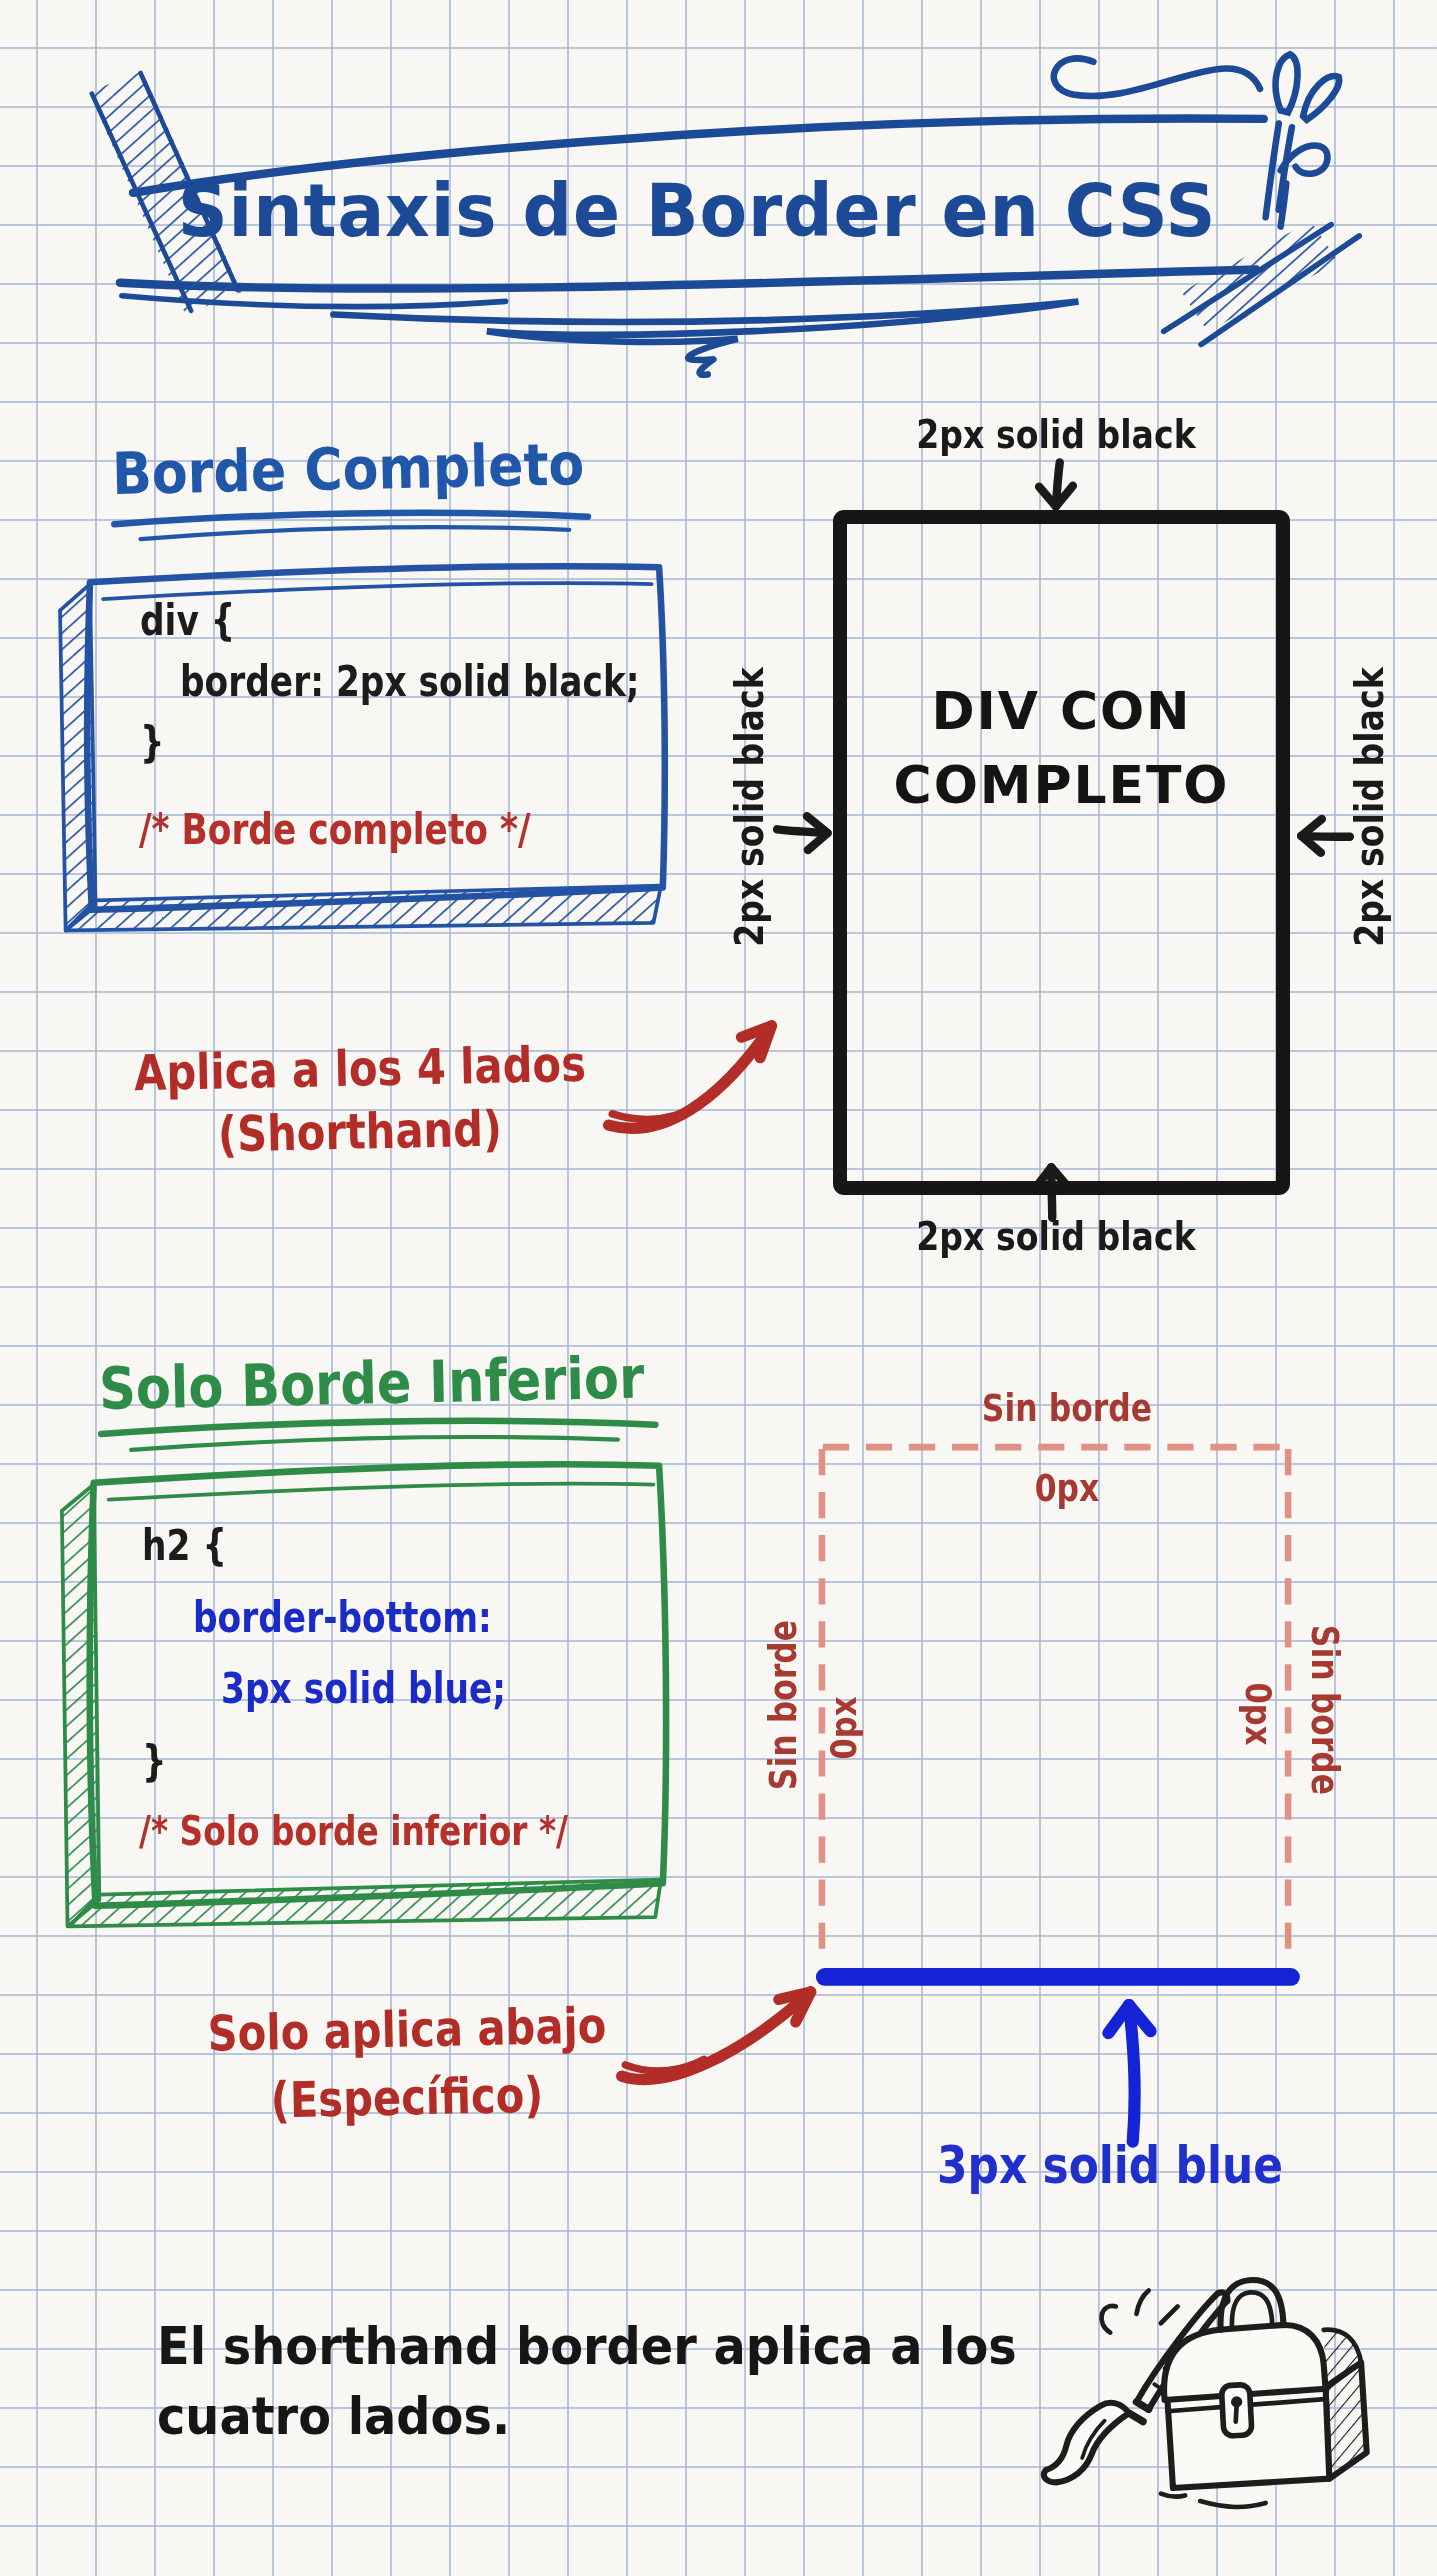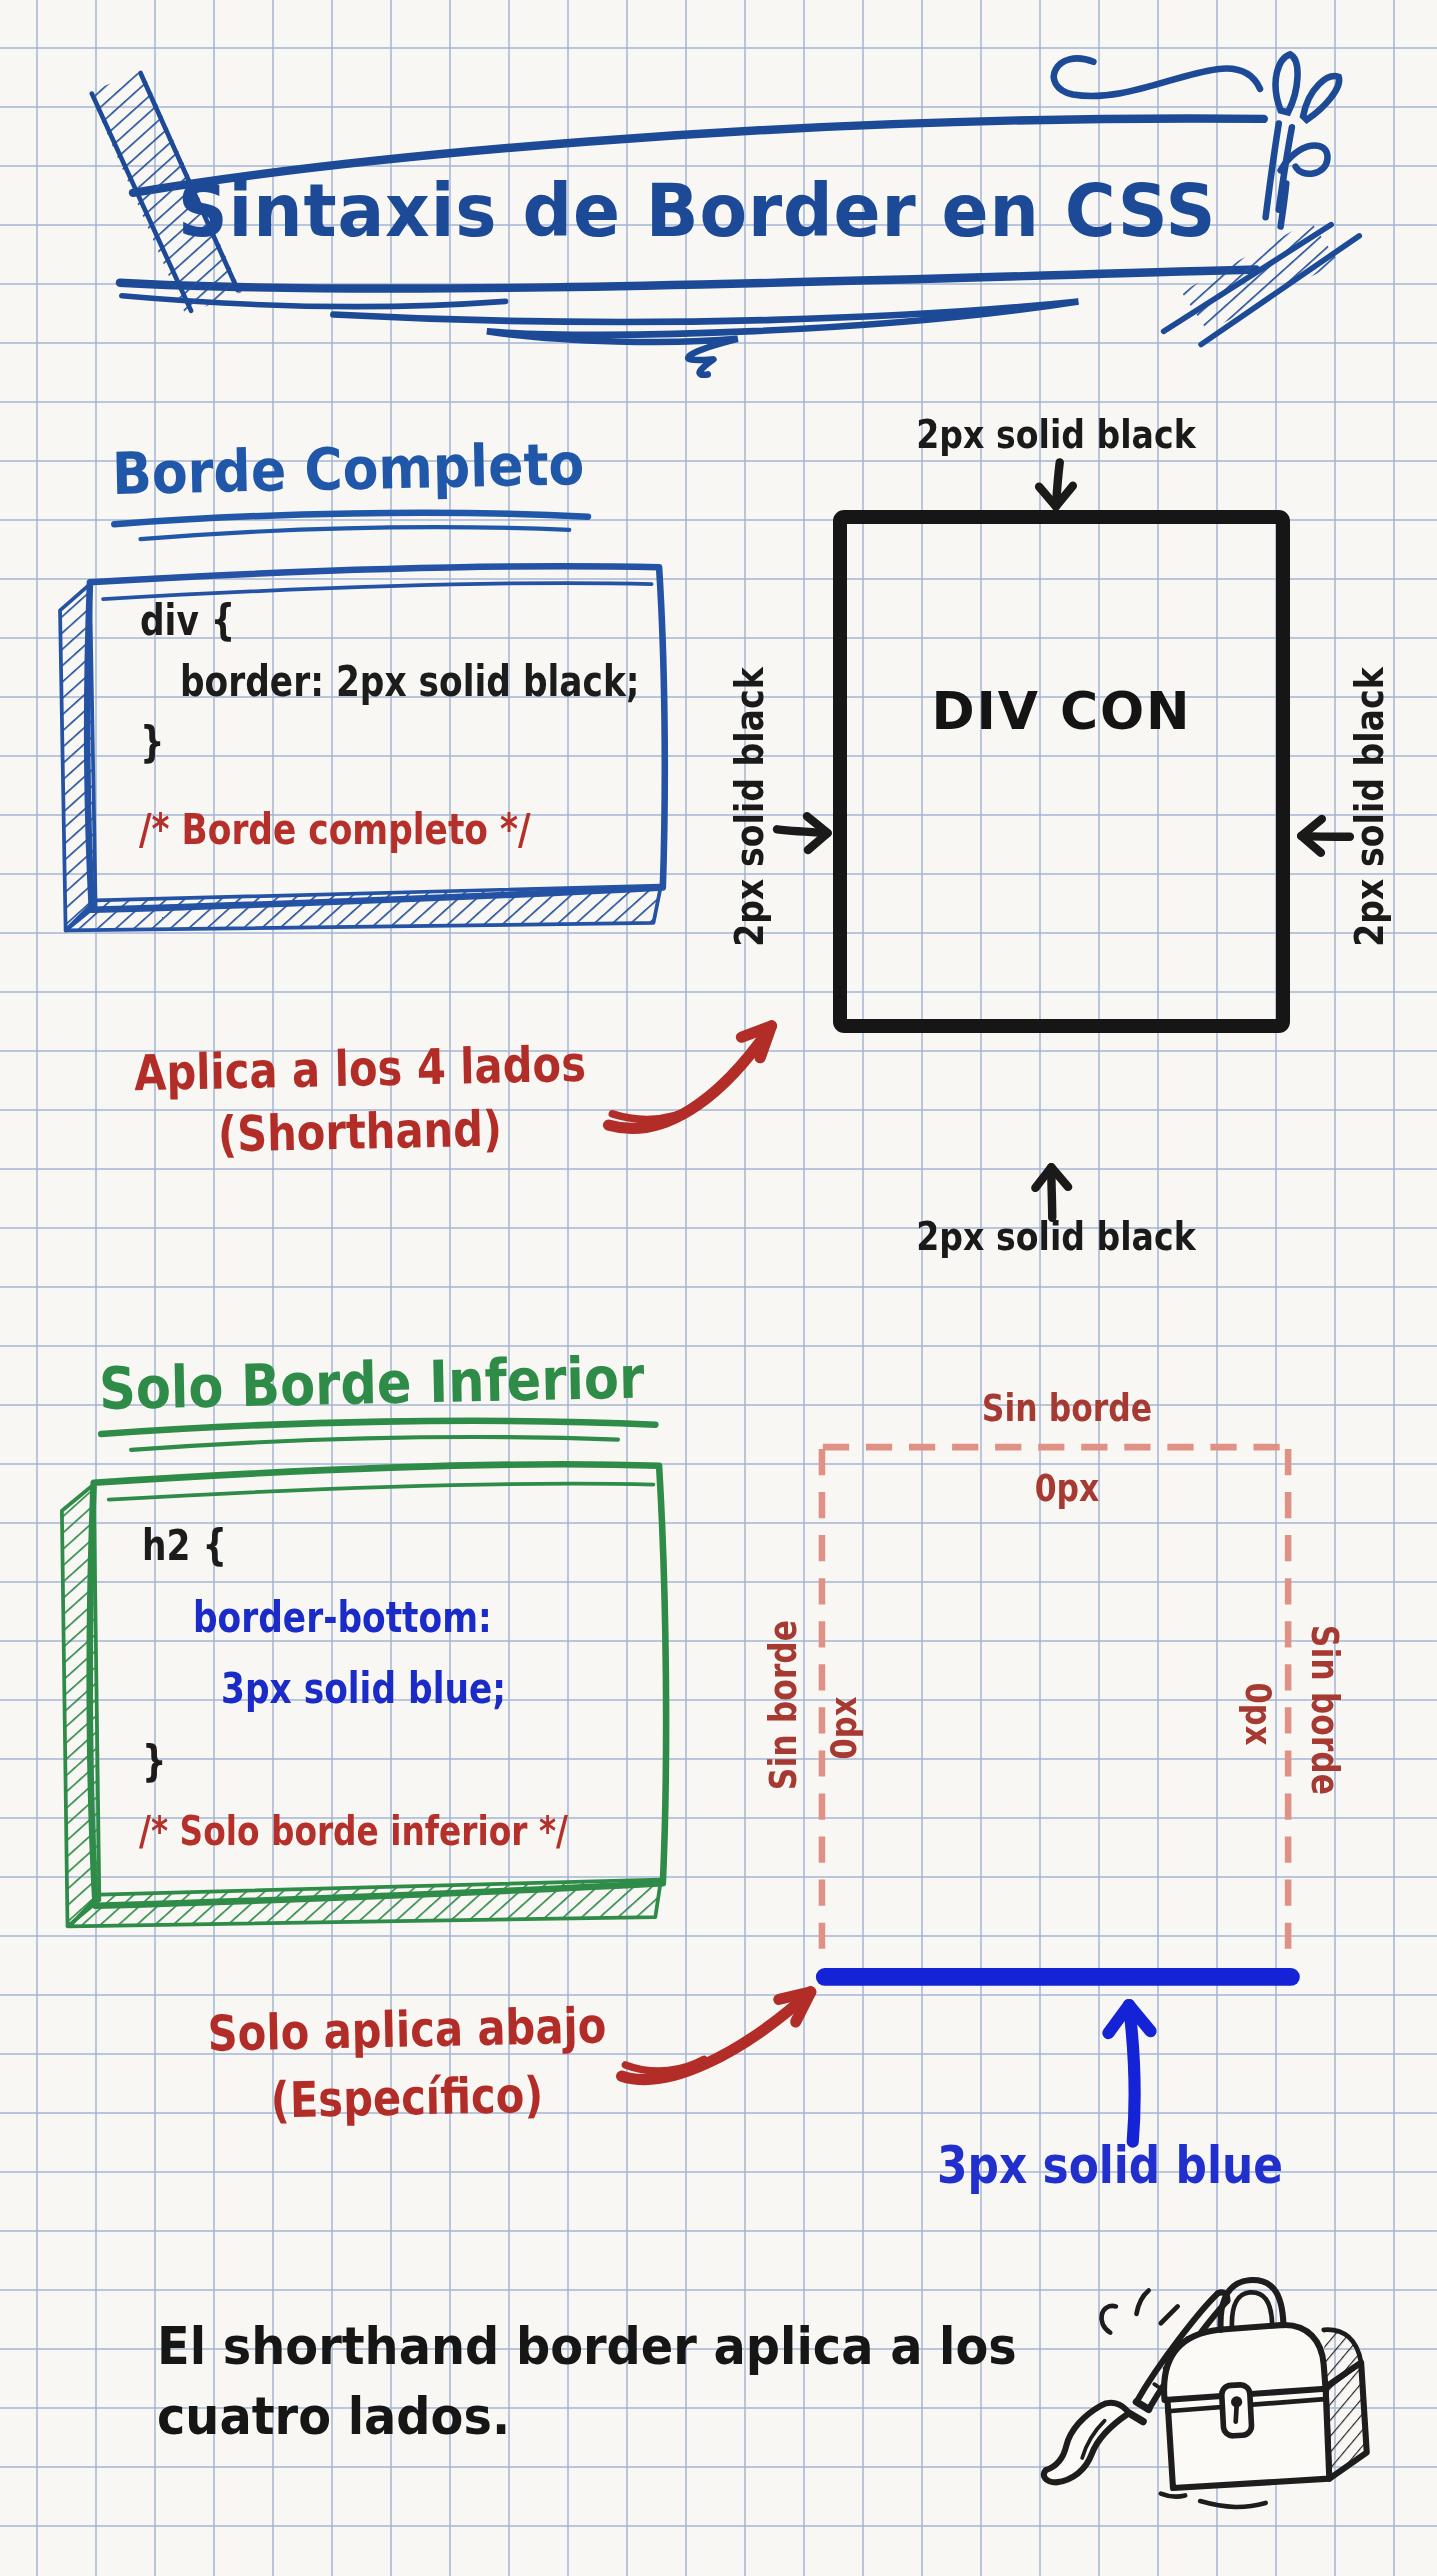--- a/index.html
+++ b/index.html
@@ -31,21 +31,21 @@
   .code-red{font-size:43px;color:#b5302a;--sx:.8;}
   .code-red2{font-size:41px;color:#b5302a;--sx:.8;}
   .annot{font-size:49px;color:#b22d28;--sx:.85;}
   .blbl{font-size:39px;color:#1a1a1a;--sx:.85;}
   .slbl{font-size:37px;color:#a63a32;--sx:.85;}
   .slbl2{font-size:36px;color:#a63a32;--sx:.85;}
   .bluelbl{font-size:51px;color:#2130cc;--sx:.86;}
   .footer{font-size:52px;color:#161616;--sx:.92;}
 
   .black-box{
-    position:absolute;left:833px;top:510px;width:457px;height:523px;
+    position:absolute;left:833px;top:510px;width:457px;height:685px;
     border:14px solid #161616;border-radius:11.2px;box-sizing:border-box;
   }
   .black-box-label{
     position:absolute;left:0;top:150px;width:100%;
     text-align:center;font-weight:bold;font-size:52px;line-height:74px;
     letter-spacing:1.9px;color:#141414;
   }
 </style>
 </head>
 <body>
@@ -187,20 +187,21 @@
 
   <div class="t tl tilt h-blue" style="left:112px;top:474px">Borde Completo</div>
   <div class="t tl code" style="left:140px;top:620px">div {</div>
   <div class="t tl code" style="left:180px;top:681px">border: 2px solid black;</div>
   <div class="t tl code" style="left:140px;top:742px">}</div>
   <div class="t tl code-red" style="left:139px;top:829px">/* Borde completo */</div>
 
   <div class="black-box">
     <div class="black-box-label">
       <div>DIV CON</div>
+      <div>COMPLETO</div>
     </div>
   </div>
 
   <div class="t tc blbl" style="left:1056px;top:434px">2px solid black</div>
   <div class="t tc blbl" style="left:1056px;top:1236px">2px solid black</div>
   <div class="t tv blbl" style="left:749px;top:807px">2px solid black</div>
   <div class="t tv blbl" style="left:1369px;top:807px">2px solid black</div>
 
   <div class="t tc tilt annot" style="left:360px;top:1069px">Aplica a los 4 lados</div>
   <div class="t tc tilt annot" style="left:360px;top:1132px">(Shorthand)</div>

